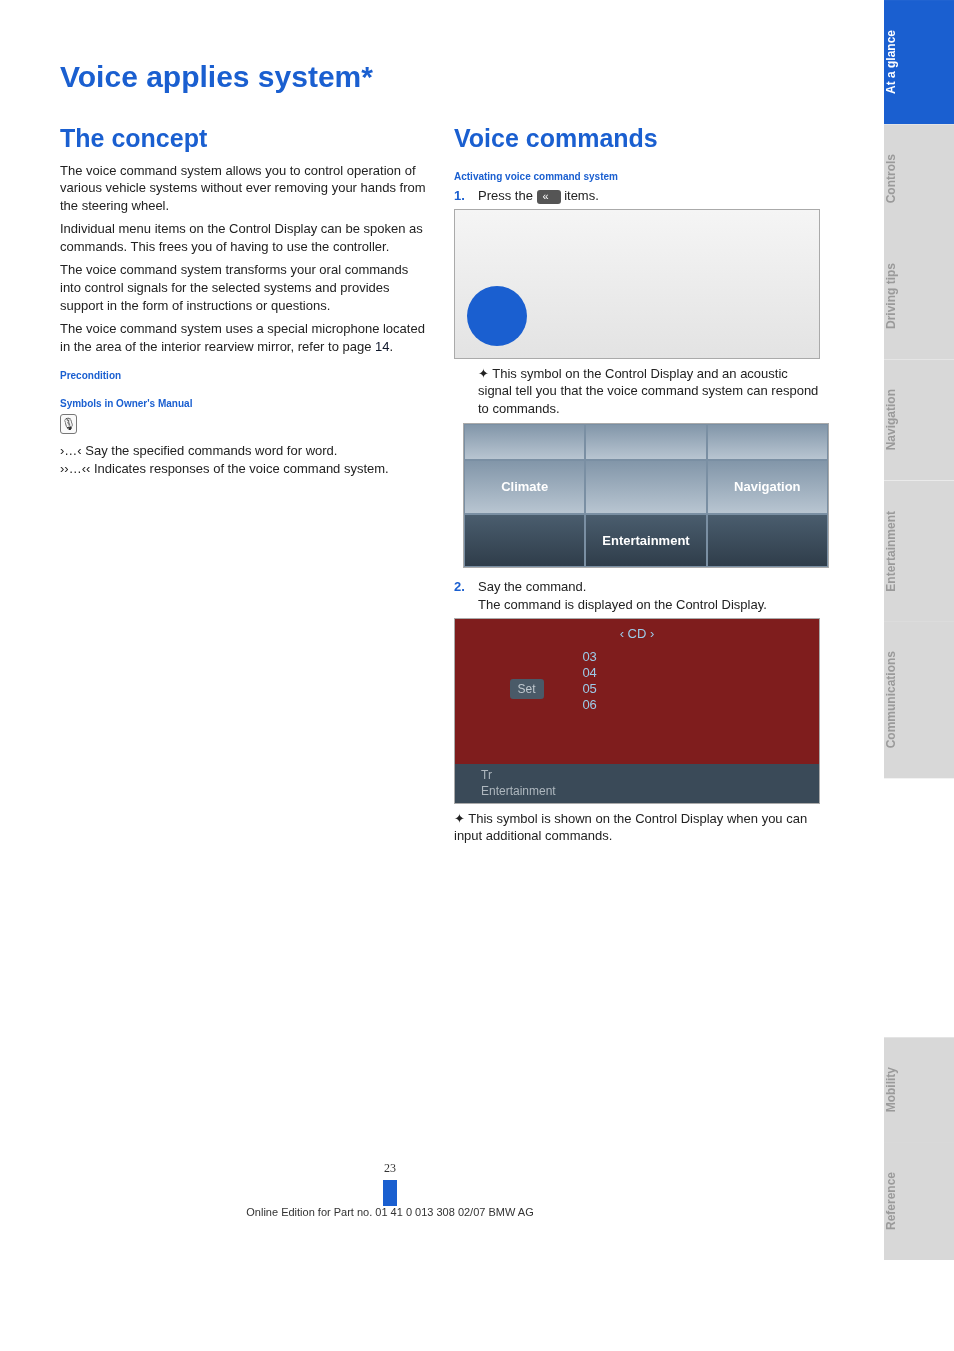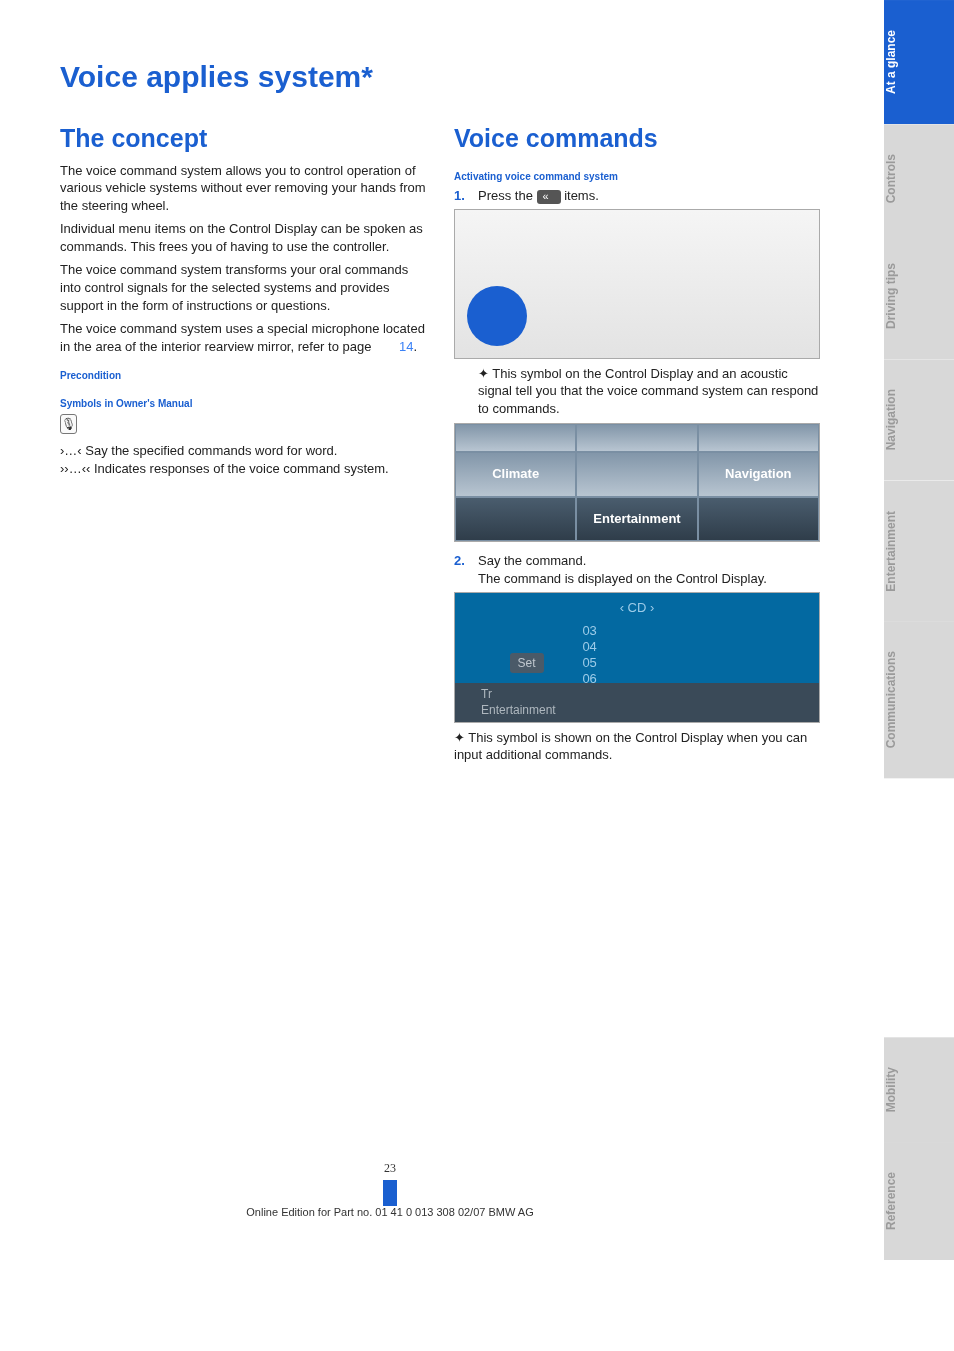--- a/index.html
+++ b/index.html
@@ -56,51 +56,51 @@
     font-size: 25px;
     margin: 0 0 6px 0;
   }
   h3.sub {
     color: #1a5fd0;
     font-size: 10px;
     font-weight: bold;
     margin: 14px 0 4px 0;
   }
   p { margin: 6px 0; }
-  .pg-link { color: #3b82f6; margin-left: 24px; }
+  .pg-link { color: #0f172a; }
   .ol-item { display: flex; gap: 10px; margin: 4px 0; }
   .ol-num { color: #1a5fd0; font-weight: bold; min-width: 14px; }
   .img-box {
     width: 100%;
     border: 1px solid #aaa;
     box-sizing: border-box;
     background: #eee;
     position: relative;
     font-size: 0;
     overflow: hidden;
   }
   .dash-img { height: 150px; background: linear-gradient(#f5f5f5,#e3e3e3); }
   .dash-img::after {
     content:""; position:absolute; left:12px; bottom:12px;
     width:60px; height:60px; border-radius:50%;
     background:#1a5fd0;
   }
   .dash-icon { position:absolute; left:28px; bottom:30px; color:#fff; font-size:22px; }
-  .menu-img { height: 119px; display:flex; flex-wrap:wrap; }
+  .menu-img { height: 145px; display:flex; flex-wrap:wrap;margin-left:9px; }
   .menu-cell {
     flex: 1 1 33%;
     min-width: 33%;
     box-sizing: border-box;
     border: 1px solid #7a8fa3;
     background: linear-gradient(#8296a9,#b8c5d1);
     display:flex; align-items:center; justify-content:center;
     color:#fff; font-size:13px; font-weight:bold;
   }
   .menu-cell.dark { background: linear-gradient(#4a5d6e,#2f3d4a); }
-  .cd-img { height: 131px; background:#0369a1; position:relative; }
+  .cd-img { height: 186px; background:#7f1d1d; position:relative; }
   .cd-header { position:absolute; top:6px; left:0; right:0; text-align:center; color:#9ccbe8; font-size:13px;}
   .cd-tracks { position:absolute; top:30px; left:35%; color:#9ccbe8; font-size:13px; line-height:16px;}
   .cd-set { position:absolute; top:60px; left:15%; color:#c0c8cf; background:#4a5a68; padding:2px 8px; font-size:12px; border-radius:3px;}
   .cd-time { position:absolute; bottom:22px; right:8px; color:#9ccbe8; font-size:13px;}
   .cd-footer { position:absolute; bottom:0; left:0; right:0; background:#3a4a58; color:#aeb7be; font-size:12px; padding:3px 26px;}
   .indent { padding-left: 24px; }
   .sym-row { display:flex; gap:8px; align-items:flex-start; margin:4px 0;flex-direction:column; }
   .voice-icon {
     flex: 0 0 18px; height:18px; border:1px solid #777; border-radius:3px;
     display:flex; align-items:center; justify-content:center;

